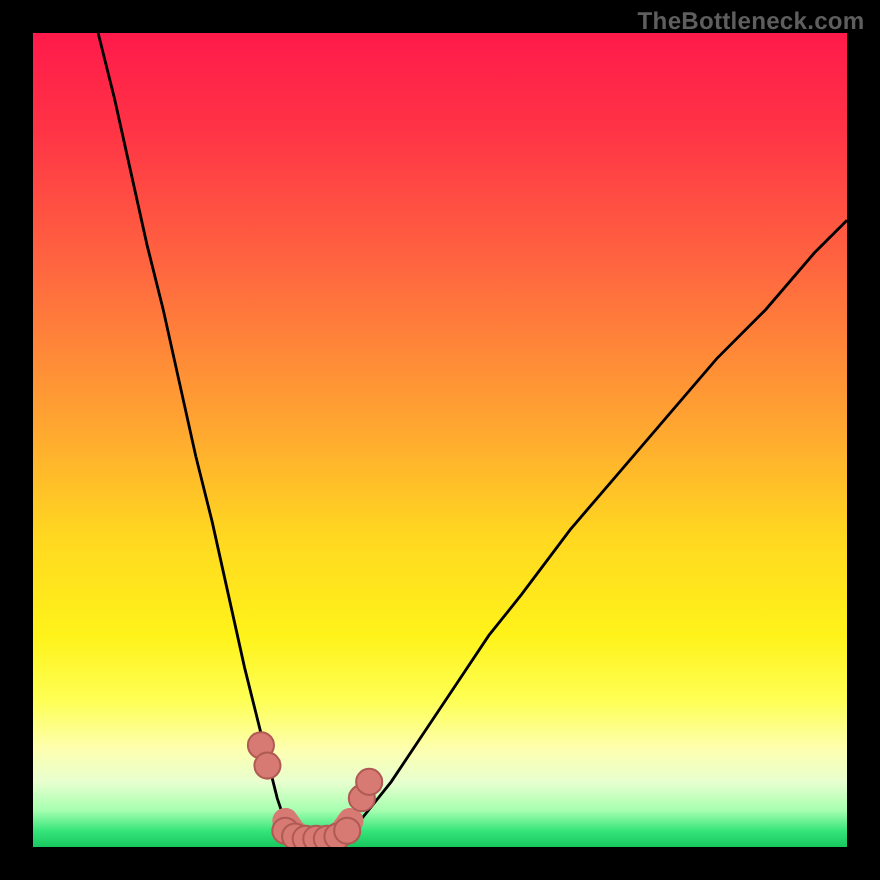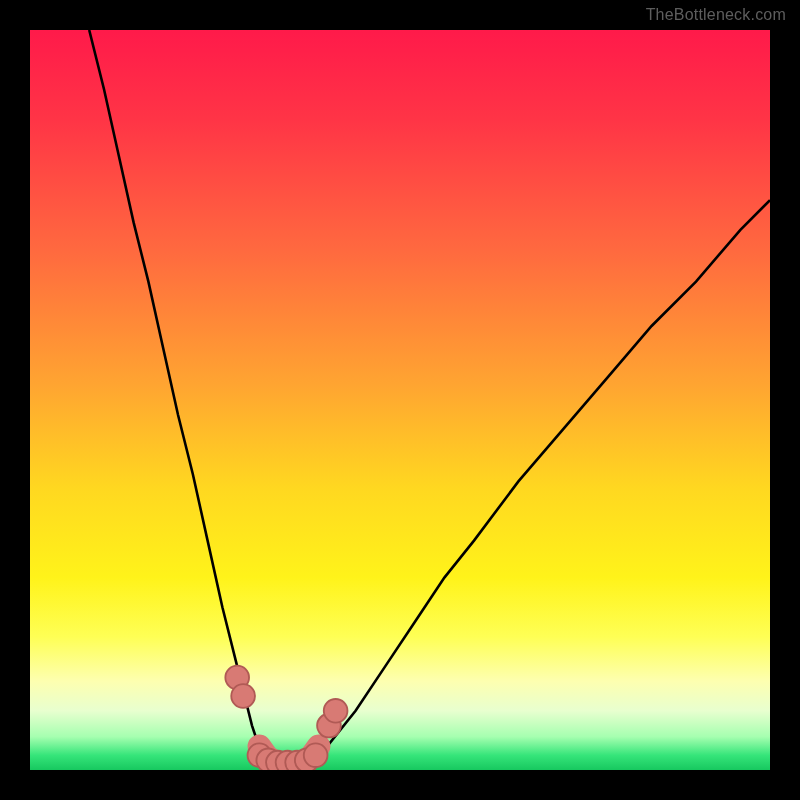--- a/index.html
+++ b/index.html
@@ -39,22 +39,22 @@
     left: 0;
     top: 0;
     width: 100%;
     height: 100%;
   }
   .watermark {
     position: absolute;
     top: 6px;
     right: 14px;
     color: #5e5e5e;
-    font-size: 16px;
-    font-weight: 400;
+    font-size: 22px;
+    font-weight: 700;
     letter-spacing: 0.2px;
   }
 </style>
 </head>
 <body>
 
 <div class="frame">
 
   <div class="plot-area">
 

